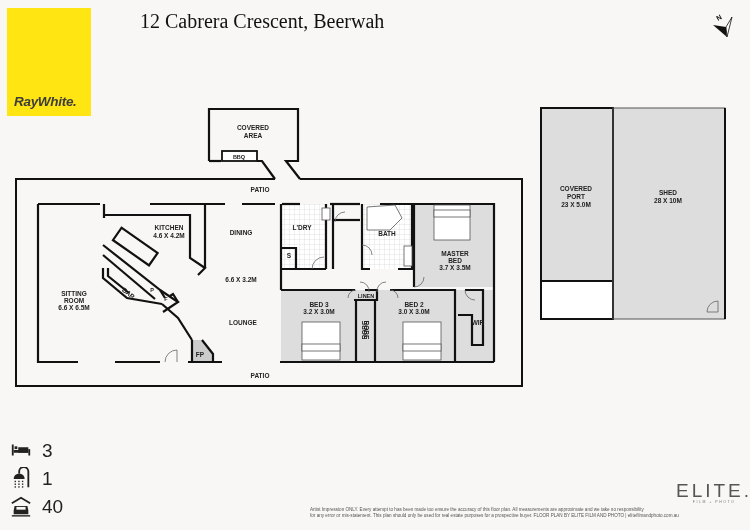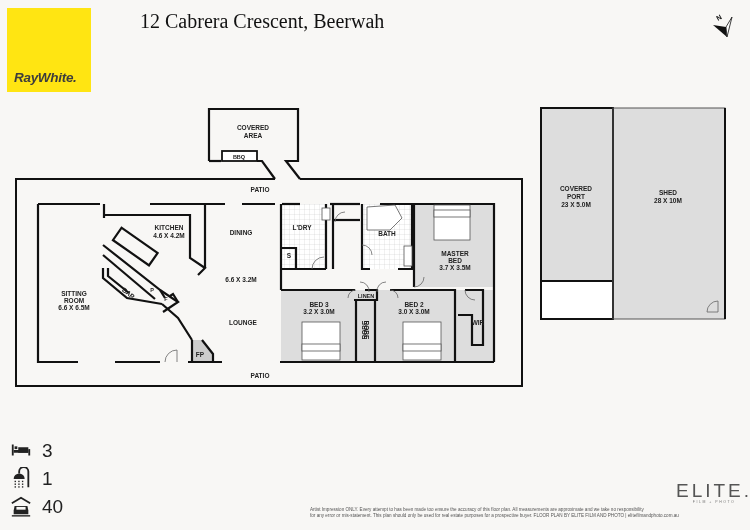--- a/index.html
+++ b/index.html
@@ -1,17 +1,17 @@
 <!DOCTYPE html>
 <html><head>
 <meta charset="utf-8">
 <style>
   html, body { margin:0; padding:0; }
   body { width:750px; height:530px; background:#f8f7f5; position:relative; overflow:hidden; font-family:"Liberation Sans", sans-serif; color:#111; }
-  .logo { position:absolute; left:7px; top:8px; width:84px; height:84px; background:#ffe512; }
+  .logo { position:absolute; left:7px; top:8px; width:84px; height:108px; background:#ffe512; }
   .logo-text { position:absolute; left:7px; bottom:7px; font-size:13.5px; font-weight:bold; font-style:italic; color:#3d3d3d; letter-spacing:-0.3px; }
   .title { position:absolute; left:100px; top:10px; font-family:"Liberation Serif", "DejaVu Serif", serif; font-size:20px; color:#111;margin-left:40px; }
   .north { position:absolute; left:705px; top:10px; width:40px; height:30px; }
   .plan { position:absolute; left:0; top:0; width:750px; height:530px; }
   .lbl { font-family:"Liberation Sans", sans-serif; font-size:6.5px; font-weight:bold; fill:#222; text-anchor:middle; }
   .stats { position:absolute; left:10px; top:436px; }
   .stat { display:flex; align-items:center; height:28px; font-size:19px; color:#222; }
   .stat svg { width:22px; height:22px; margin-right:10px; }
   .stat span { line-height:1; }
   .elite { position:absolute; left:676px; top:481px; text-align:center; color:#555; }

